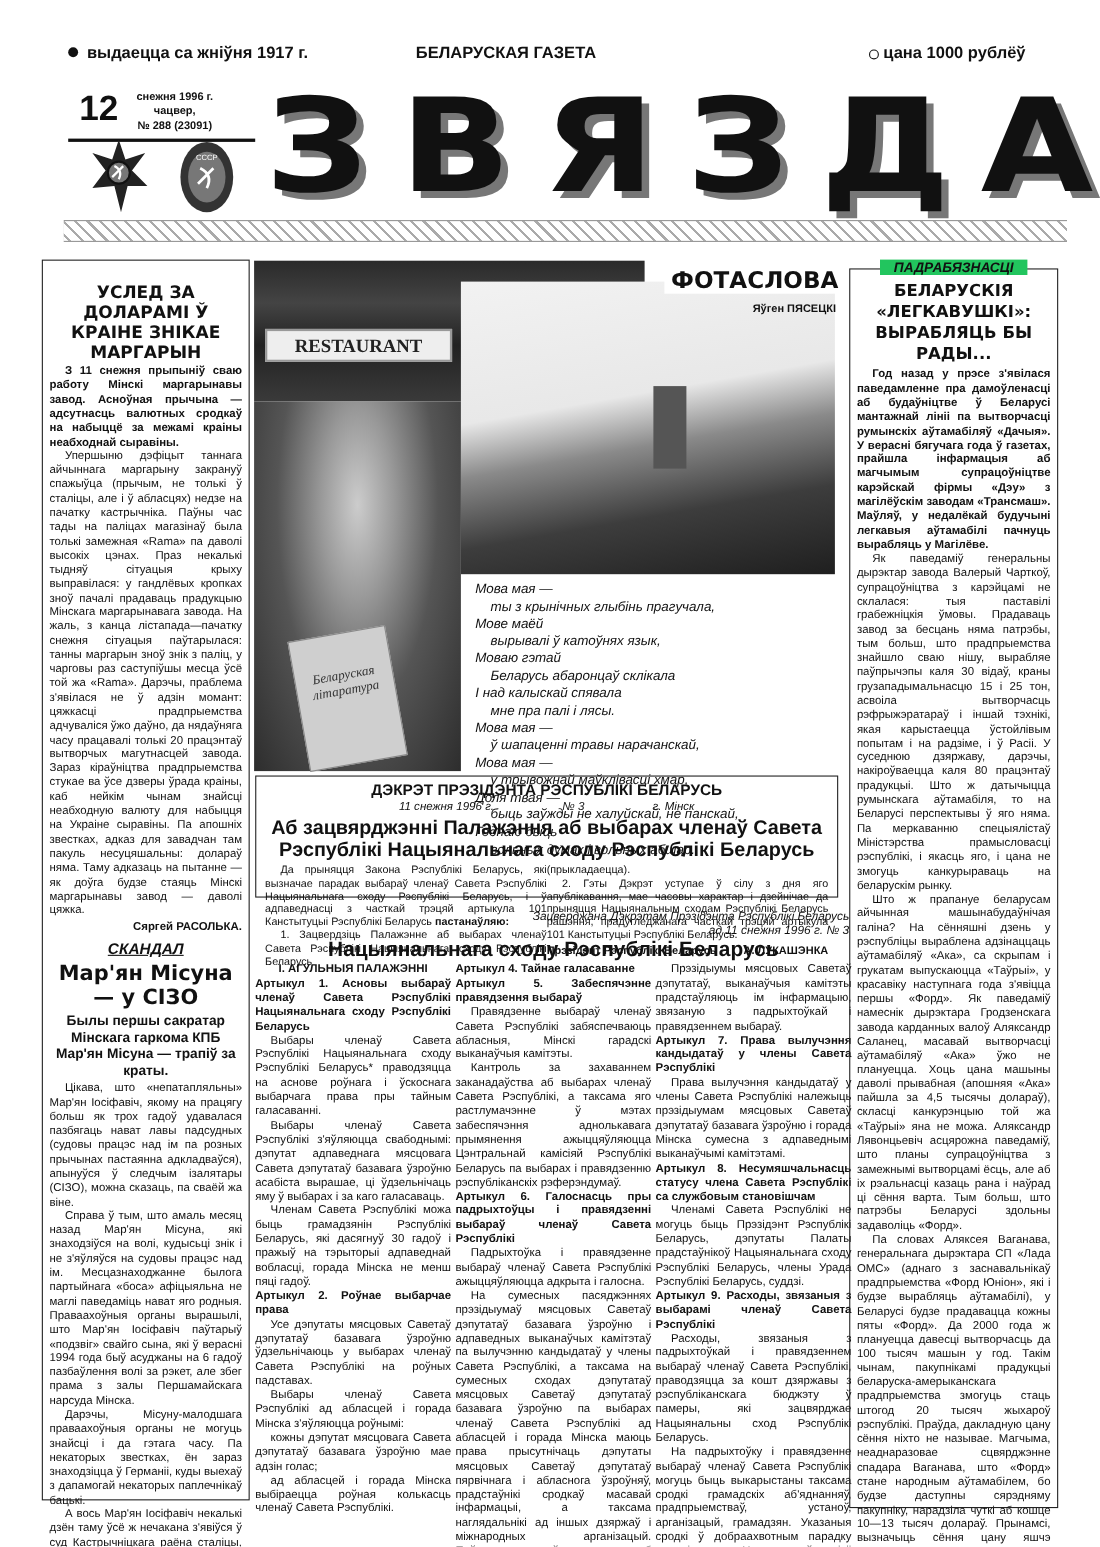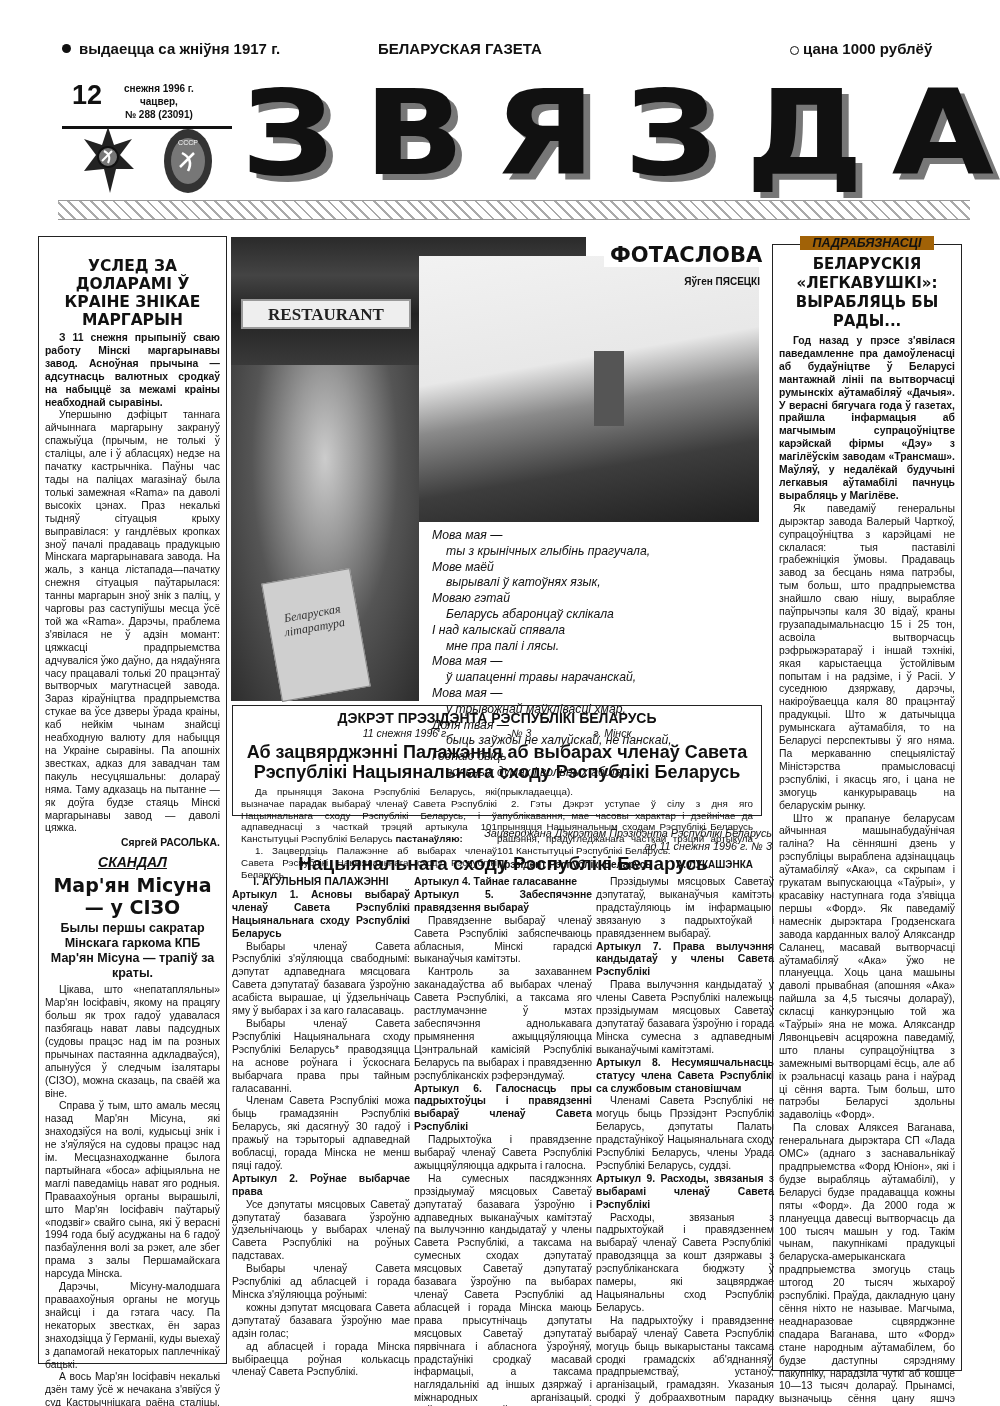--- a/index.html
+++ b/index.html
@@ -3,21 +3,21 @@
 <meta charset="utf-8">
 <style>
   *{box-sizing:border-box;margin:0;padding:0}
   html,body{width:1000px;height:1406px;background:#fff;overflow:hidden}
   body{font-family:"Liberation Sans",sans-serif;color:#111;position:relative}
   .abs{position:absolute}
   .topline{top:40px;font-weight:bold;font-size:15px}
   .bullet{display:inline-block;width:9px;height:9px;border-radius:50%;background:#111;margin-right:8px;vertical-align:1px}
   .ring{display:inline-block;width:9px;height:9px;border-radius:50%;border:1.5px solid #111;margin-right:4px;vertical-align:-1px}
   .datebox{left:62px;top:80px;width:170px}
-  .daynum{position:absolute;left:10px;top:0;font-size:27px;font-weight:bold}
+  .daynum{position:absolute;left:10px;top:0;font-size:32px;font-weight:bold}
   .dateinfo{position:absolute;left:62px;top:2px;font-size:10px;font-weight:bold;line-height:13px;text-align:center}
   .daterule{position:absolute;left:0;top:46px;width:170px;height:3px;background:#111}
   .medal{width:56px;height:72px}
   .masthead{left:246px;top:78px;width:740px;height:110px;display:flex;justify-content:space-between}
   .masthead span{font-family:"DejaVu Sans",sans-serif;font-weight:bold;font-size:118px;line-height:110px;color:#111;letter-spacing:-2px;text-shadow:6px 6px 0 #777;transform:scaleX(1.12);display:inline-block}
   .ornament{left:58px;top:200px;width:912px;height:20px;
     background:
       repeating-linear-gradient(45deg,#fff 0 3px,#aaa 3px 5px,#fff 5px 8px),
       #ccc;
     border-top:1px solid #999;border-bottom:1px solid #999}
@@ -185,22 +185,22 @@
   <div>Зацверджана Дэкрэтам Прэзідэнта Рэспублікі Беларусь</div>
   <div>ад 11 снежня 1996 г. № 3</div>
 </div>
 <div class="abs regtitle">
   <div>Нацыянальнага сходу Рэспублікі Беларусь</div>
 </div>
 
 <div class="abs col regcol" style="left:232px">
   <div style="text-align:center;font-weight:bold">І. АГУЛЬНЫЯ ПАЛАЖЭННІ</div>
   <p class="art">Артыкул 1. Асновы выбараў членаў Савета Рэспублікі Нацыянальнага сходу Рэспублікі Беларусь</p>
+  <p>Выбары членаў Савета Рэспублікі Нацыянальнага сходу Рэспублікі Беларусь* праводзяцца на аснове роўнага і ўскоснага выбарчага права пры тайным галасаванні.</p>
   <p>Выбары членаў Савета Рэспублікі з'яўляюцца свабоднымі: дэпутат адпаведнага мясцовага Савета дэпутатаў базавага ўзроўню асабіста вырашае, ці ўдзельнічаць яму ў выбарах і за каго галасаваць.</p>
-  <p>Выбары членаў Савета Рэспублікі Нацыянальнага сходу Рэспублікі Беларусь* праводзяцца на аснове роўнага і ўскоснага выбарчага права пры тайным галасаванні.</p>
   <p>Членам Савета Рэспублікі можа быць грамадзянін Рэспублікі Беларусь, які дасягнуў 30 гадоў і пражыў на тэрыторыі адпаведнай вобласці, горада Мінска не менш пяці гадоў.</p>
   <p class="art">Артыкул 2. Роўнае выбарчае права</p>
   <p>Усе дэпутаты мясцовых Саветаў дэпутатаў базавага ўзроўню ўдзельнічаюць у выбарах членаў Савета Рэспублікі на роўных падставах.</p>
   <p>Выбары членаў Савета Рэспублікі ад абласцей і горада Мінска з'яўляюцца роўнымі:</p>
   <p>кожны дэпутат мясцовага Савета дэпутатаў базавага ўзроўню мае адзін голас;</p>
   <p>ад абласцей і горада Мінска выбіраецца роўная колькасць членаў Савета Рэспублікі.</p>
 
 </div>
 
 <div class="abs col regcol" style="left:414px">
@@ -232,13 +232,13 @@
     <div class="col bold" style="text-indent:14px">Год назад у прэсе з'явілася паведамленне пра дамоўленасці аб будаўніцтве ў Беларусі мантажнай лініі па вытворчасці румынскіх аўтамабіляў «Дачыя». У верасні бягучага года ў газетах, прайшла інфармацыя аб магчымым супрацоўніцтве карэйскай фірмы «Дэу» з магілёўскім заводам «Трансмаш». Маўляў, у недалёкай будучыні легкавыя аўтамабілі пачнуць вырабляць у Магілёве.</div>
     <div class="col">
       <p>Як паведаміў генеральны дырэктар завода Валерый Чарткоў, супрацоўніцтва з карэйцамі не склалася: тыя паставілі грабежніцкія ўмовы. Прадаваць завод за бесцань няма патрэбы, тым больш, што прадпрыемства знайшло сваю нішу, вырабляе паўпрычэпы каля 30 відаў, краны грузападымальнасцю 15 і 25 тон, асвоіла вытворчасць рэфрыжэратараў і іншай тэхнікі, якая карыстаецца ўстойлівым попытам і на радзіме, і ў Расіі. У суседнюю дзяржаву, дарэчы, накіроўваецца каля 80 працэнтаў прадукцыі. Што ж датычыцца румынскага аўтамабіля, то на Беларусі перспектывы ў яго няма. Па меркаванню спецыялістаў Міністэрства прамысловасці рэспублікі, і якасць яго, і цана не змогуць канкурыраваць на беларускім рынку.</p>
       <p>Што ж прапануе беларусам айчынная машынабудаўнічая галіна? На сённяшні дзень у рэспубліцы выраблена адзінаццаць аўтамабіляў «Ака», са скрыпам і грукатам выпускаюцца «Таўрыі», у красавіку наступнага года з'явіцца першы «Форд». Як паведаміў намеснік дырэктара Гродзенскага завода карданных валоў Аляксандр Саланец, масавай вытворчасці аўтамабіляў «Ака» ўжо не плануецца. Хоць цана машыны даволі прывабная (апошняя «Ака» пайшла за 4,5 тысячы долараў), скласці канкурэнцыю той жа «Таўрыі» яна не можа. Аляксандр Лявонцьевіч асцярожна паведаміў, што планы супрацоўніцтва з замежнымі вытворцамі ёсць, але аб іх рэальнасці казаць рана і наўрад ці сёння варта. Тым больш, што патрэбы Беларусі здольны задаволіць «Форд».</p>
       <p>Па словах Аляксея Ваганава, генеральнага дырэктара СП «Лада ОМС» (аднаго з заснавальнікаў прадпрыемства «Форд Юніон», які і будзе вырабляць аўтамабілі), у Беларусі будзе прадавацца кожны пяты «Форд». Да 2000 года ж плануецца давесці вытворчасць да 100 тысяч машын у год. Такім чынам, пакупнікамі прадукцыі беларуска-амерыканскага прадпрыемства змогуць стаць штогод 20 тысяч жыхароў рэспублікі. Праўда, дакладную цану сёння ніхто не называе. Магчыма, неаднаразовае сцвярджэнне спадара Ваганава, што «Форд» стане народным аўтамабілем, бо будзе даступны сярэдняму пакупніку, нарадзіла чуткі аб кошце 10—13 тысяч долараў. Прынамсі, вызначыць сёння цану яшчэ неіснуючага аўтамабіля — справа безнадзейная.</p>
 
     </div>
 
   </div>
 </div>
-<div class="abs" style="left:800px;top:236px;width:134px;text-align:center;background:#a16207;font-weight:bold;font-style:italic;font-size:12.5px">ПАДРАБЯЗНАСЦІ</div>
+<div class="abs" style="left:800px;top:236px;width:134px;text-align:center;background:#22c55e;font-weight:bold;font-style:italic;font-size:12.5px">ПАДРАБЯЗНАСЦІ</div>
 
 </body></html>

